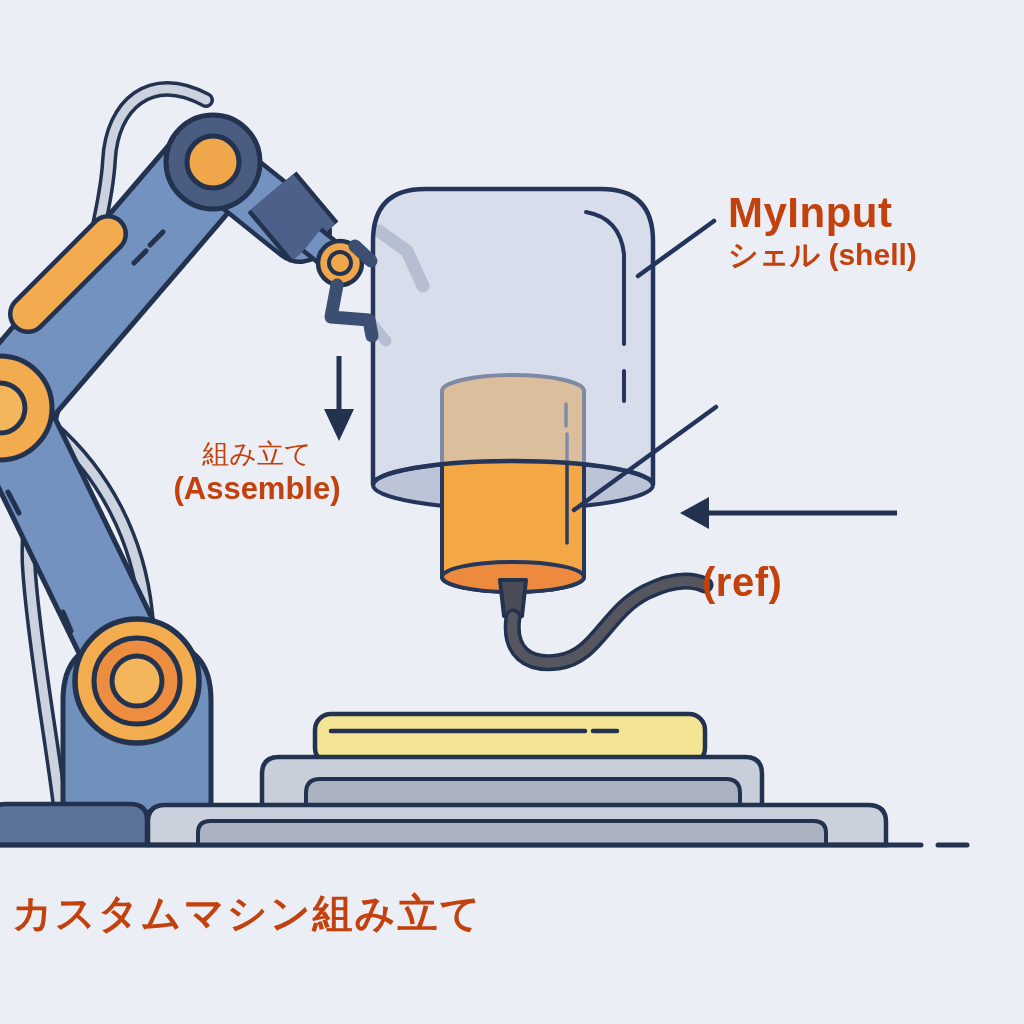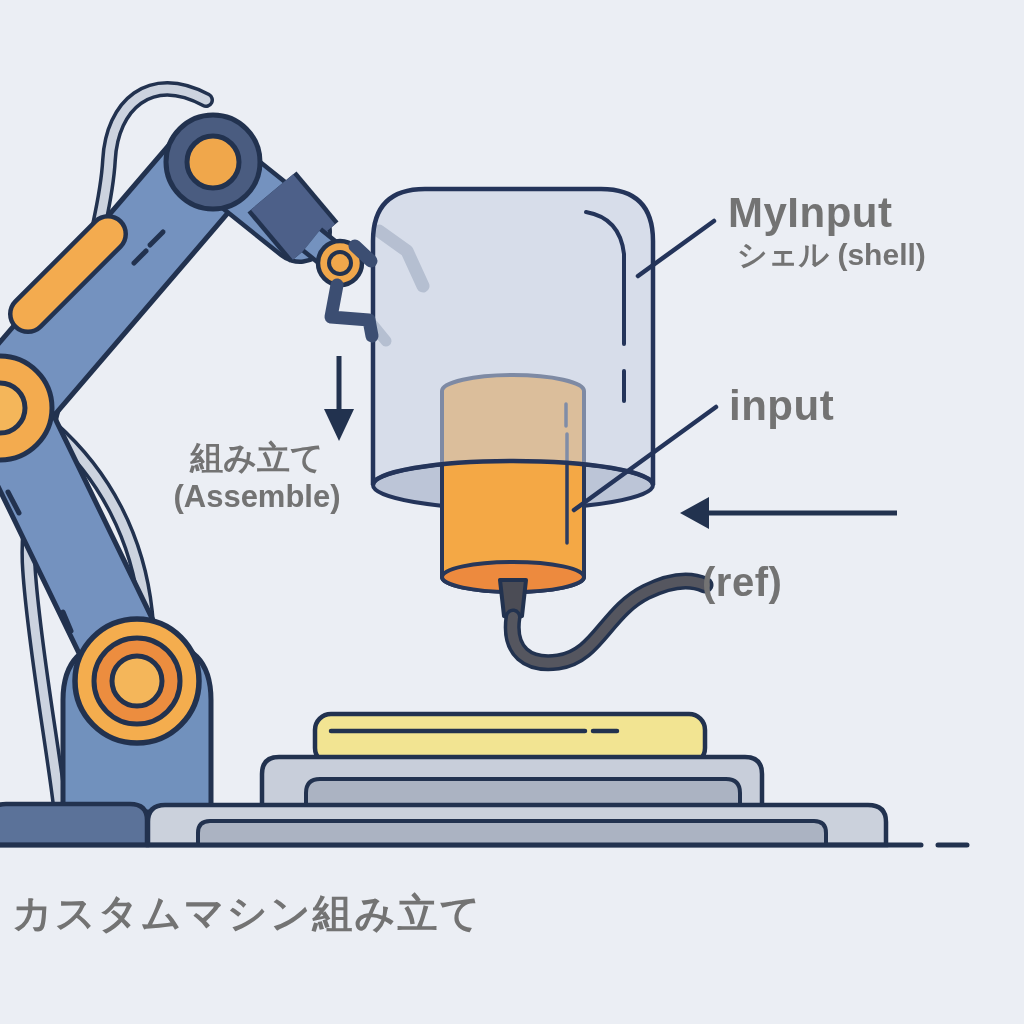--- a/index.html
+++ b/index.html
@@ -2,31 +2,31 @@
 <html><head>
 <meta charset="utf-8">
 <style>
   html,body{margin:0;padding:0;}
   #stage{
     position:relative;
     width:1024px;height:1024px;
     background:#ebeef4;
     overflow:hidden;
     font-family:"Liberation Sans", sans-serif;
-    color:#737373;
+    color:#c2410c;
   }
   #scene{position:absolute;left:0;top:0;}
   .label{position:absolute;white-space:nowrap;}
   .label .big{font-size:42px;font-weight:800;line-height:1.08;letter-spacing:.5px;}
-  .label .sub{font-size:30px;font-weight:700;line-height:1.3;margin-left:9px;}
+  .label .sub{font-size:30px;font-weight:700;line-height:1.3;}
   #label-ref .big{font-size:40px;}
   #label-assemble{
     left:137px;top:438px;width:240px;text-align:center;white-space:nowrap;
   }
-  #label-assemble .jp{font-size:33px;font-weight:700;line-height:1.2;}
+  #label-assemble .jp{font-size:27px;font-weight:400;line-height:1.2;}
   #label-assemble .en{font-size:31px;font-weight:800;line-height:1.2;}
   #caption{
     position:absolute;left:12px;top:886px;width:1024px;
     text-align:left;font-size:40px;font-weight:700;letter-spacing:2px;
   }
 </style>
 </head>
 <body>
 
 <div id="stage">
@@ -154,21 +154,20 @@
       <path d="M 0,845 H 921 M 938,845 H 967" stroke="#22324f" stroke-width="5" stroke-linecap="round" fill="none"></path>
     </g>
   </svg>
 
   <div class="label" id="label-shell" style="left:728px;top:190px;">
     <div class="big">MyInput</div>
     <div class="sub">シェル (shell)</div>
   </div>
 
   <div class="label" id="label-core" style="left:729px;top:383px;">
-    <div class="big">input</div>
   </div>
 
   <div class="label" id="label-ref" style="left:702px;top:561px;">
     <div class="big">(ref)</div>
   </div>
 
   <div class="label" id="label-assemble">
     <div class="jp">組み立て</div>
     <div class="en">(Assemble)</div>
   </div>

